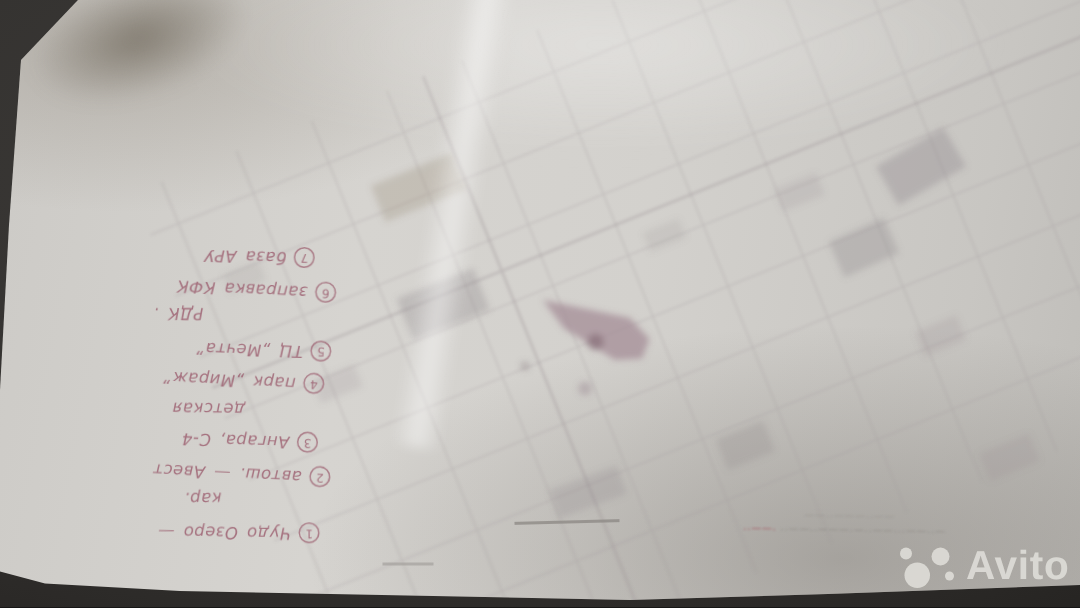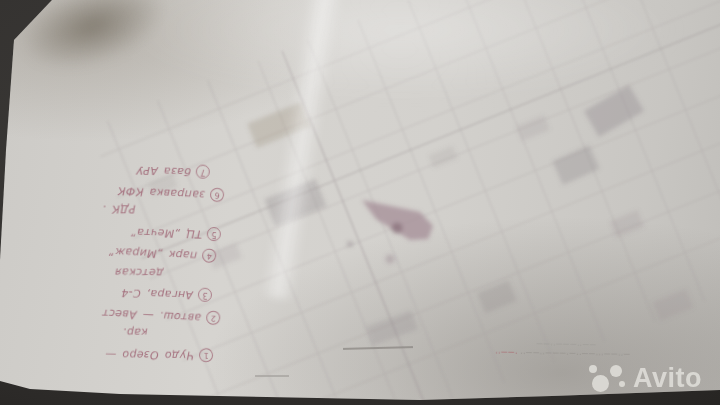--- a/index.html
+++ b/index.html
@@ -66,21 +66,21 @@
     transform:rotate(181deg);
     color:#8f8c88;font-size:6.5px;line-height:9px;letter-spacing:.6px;
     filter:blur(.7px);white-space:nowrap;
   }
   .caption .red{color:#a8505c;}
   .caption .l2{margin-left:34px;color:#9b9894;}
   .rule1{position:absolute;left:343px;top:347px;width:70px;height:2px;background:#8b8783;transform:rotate(-1.5deg);opacity:.75;filter:blur(.4px);}
   .rule2{position:absolute;left:255px;top:375px;width:34px;height:1.5px;background:#9a9692;opacity:.55;filter:blur(.4px);}
   
   .watermark{
-    position:absolute;right:18px;bottom:11px;display:flex;align-items:center;
+    position:absolute;right:7px;bottom:11px;display:flex;
     opacity:.95;filter:blur(.3px);
   }
   .wm-logo{position:relative;width:46px;height:32px;flex:0 0 auto;}
   .wm-logo i{position:absolute;border-radius:50%;background:rgba(226,225,220,.88);}
   .wm-c-big   {left:8px; top:13px;width:17px;height:17px;}
   .wm-c-tr    {left:26px;top:3px; width:12px;height:12px;}
   .wm-c-tl    {left:5px; top:3px; width:8px; height:8px;}
   .wm-c-br    {left:35px;top:19px;width:6px; height:6px;}
   .wm-text{
     color:rgba(226,225,220,.88);

